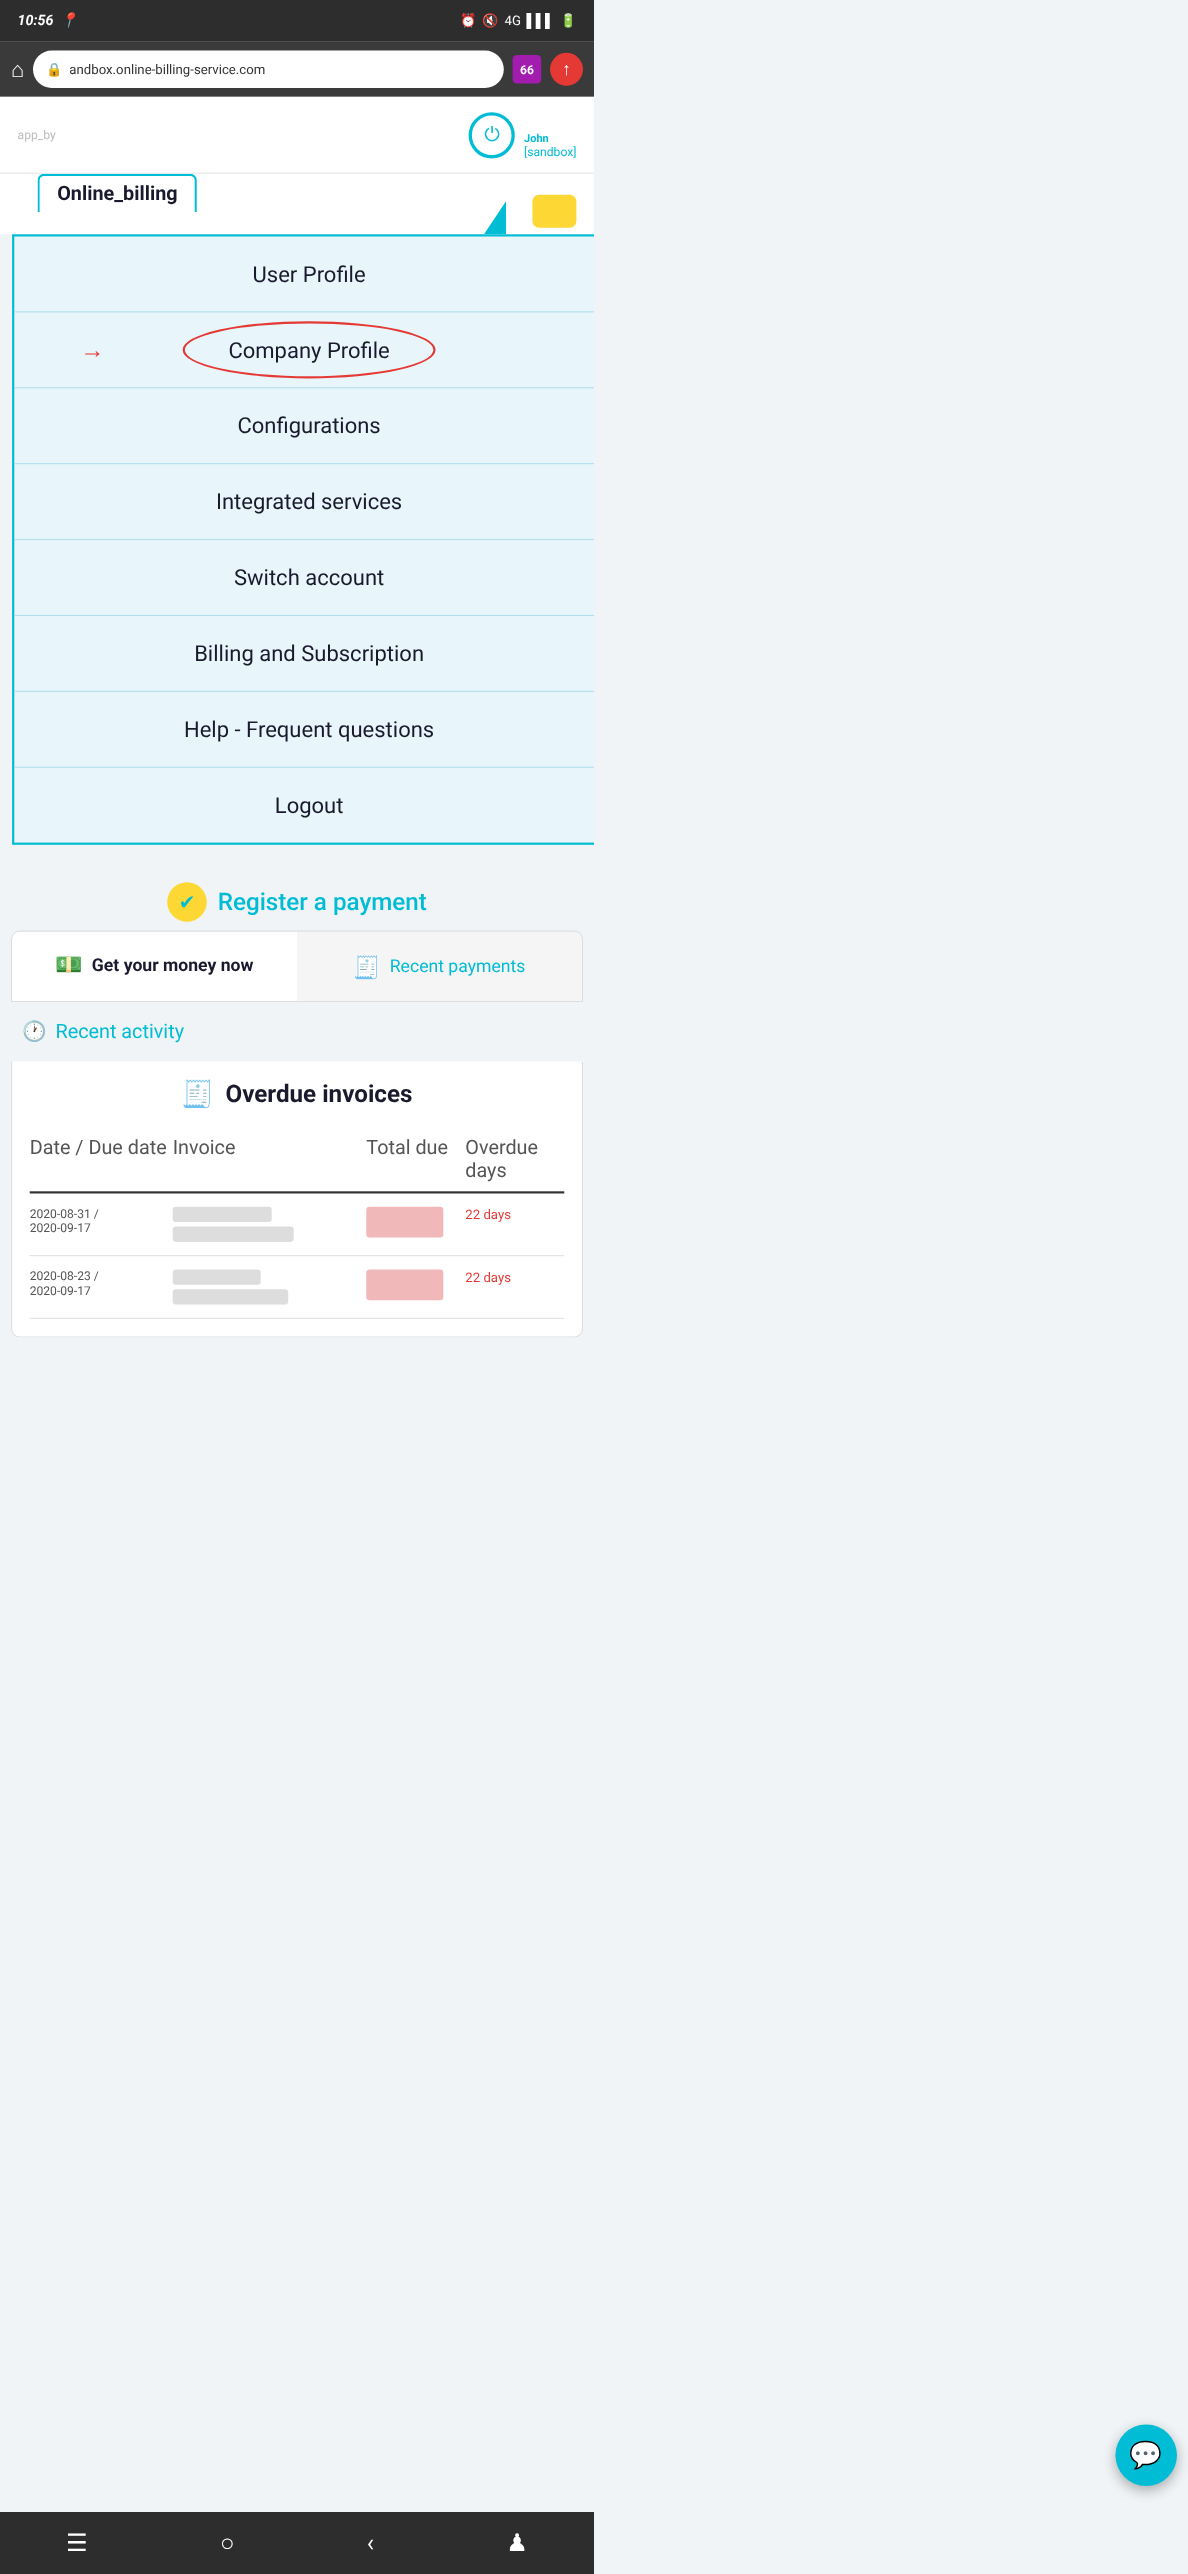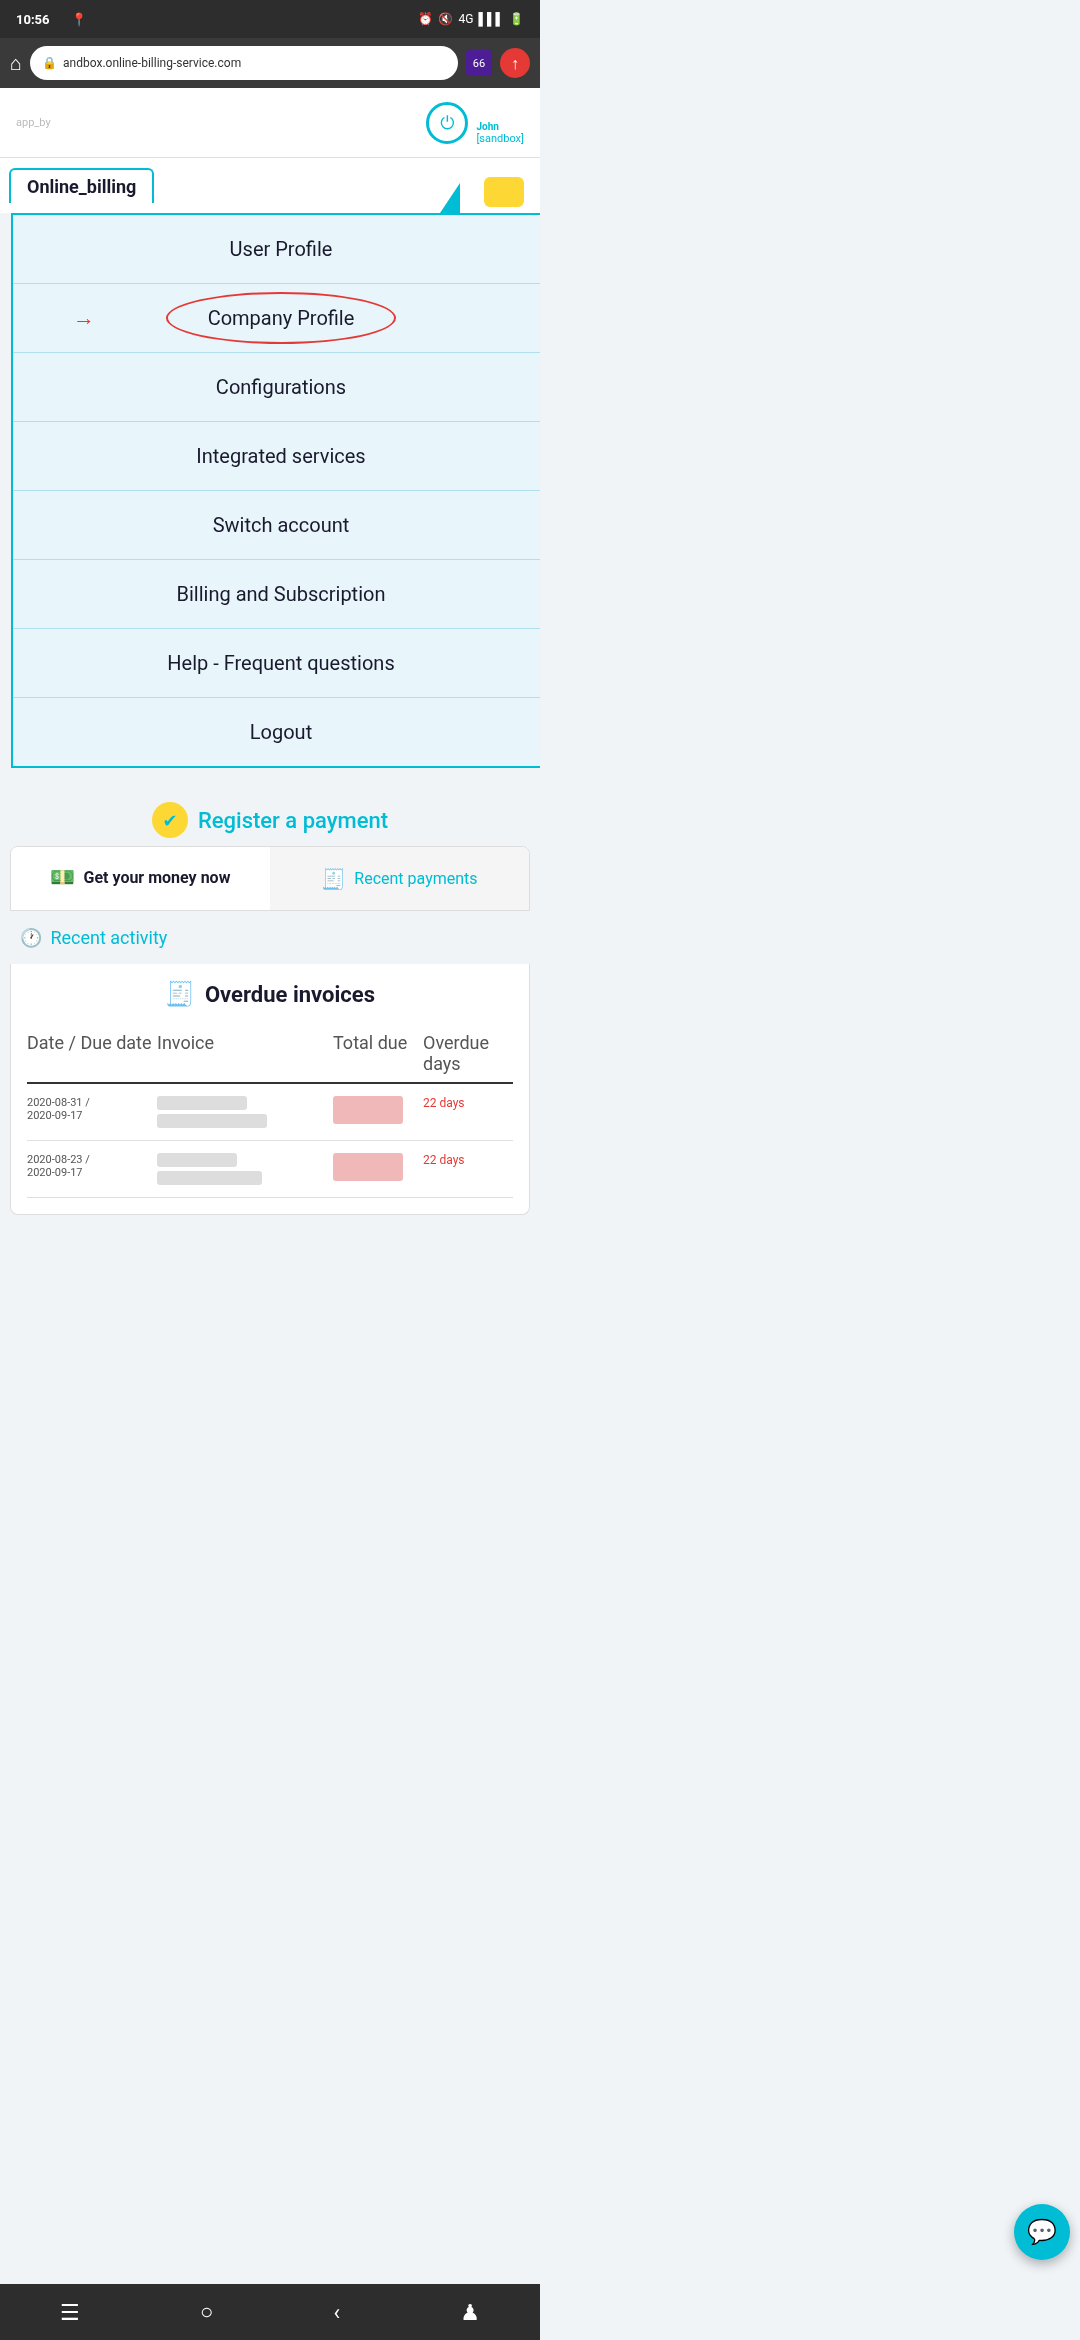--- a/index.html
+++ b/index.html
@@ -17,21 +17,21 @@
     .status-bar {
       background: #2d2d2d;
       height: 38px;
       display: flex;
       align-items: center;
       justify-content: space-between;
       padding: 0 16px;
       color: white;
       font-size: 13px;
     }
-    .status-bar-left { font-weight: bold; display: flex; align-items: center; gap: 22px; }
+    .status-bar-left { font-weight: bold; display: flex; align-items: center; gap: 6px; font-style: italic; }
     .status-bar-right { display: flex; align-items: center; gap: 5px; font-size: 12px; }
 
     
     .browser-bar {
       background: #3a3a3a;
       height: 50px;
       display: flex;
       align-items: center;
       padding: 0 10px;
       gap: 8px;
@@ -47,28 +47,28 @@
       height: 34px;
       display: flex;
       align-items: center;
       padding: 0 12px;
       font-size: 12px;
       color: #333;
       gap: 6px;
     }
     .lock-icon { color: #666; font-size: 12px; }
     .tab-count {
-      background: #4c1d95;
+      background: #a21caf;
       color: white;
       border-radius: 4px;
       width: 26px;
       height: 26px;
       display: flex; align-items: center; justify-content: center;
       font-size: 11px;
-      font-weight: normal;
+      font-weight: bold;
     }
     .upload-btn {
       background: #e53935;
       border-radius: 50%;
       width: 30px; height: 30px;
       display: flex; align-items: center; justify-content: center;
       color: white; font-size: 16px;
     }
 
     
@@ -95,22 +95,22 @@
       font-size: 18px;
     }
     .user-name { color: #00bcd4; font-size: 10px; font-weight: bold; margin-top: 21px; }
     .user-role { color: #00bcd4; font-size: 11px; text-align: right; }
 
     
     .title-area {
       background: white;
       height: 55px;
       display: flex;
-      align-items: center;
-      padding: 0 9px 0;
+      align-items: flex-start;
+      padding: 0 34px 0;
       position: relative;
     }
     .online-billing-tab {
       border: 2px solid #00bcd4;
       border-bottom: none;
       border-radius: 6px 6px 0 0;
       padding: 6px 16px;
       color: #1a1a2e;
       font-size: 18px;
       font-weight: bold;

